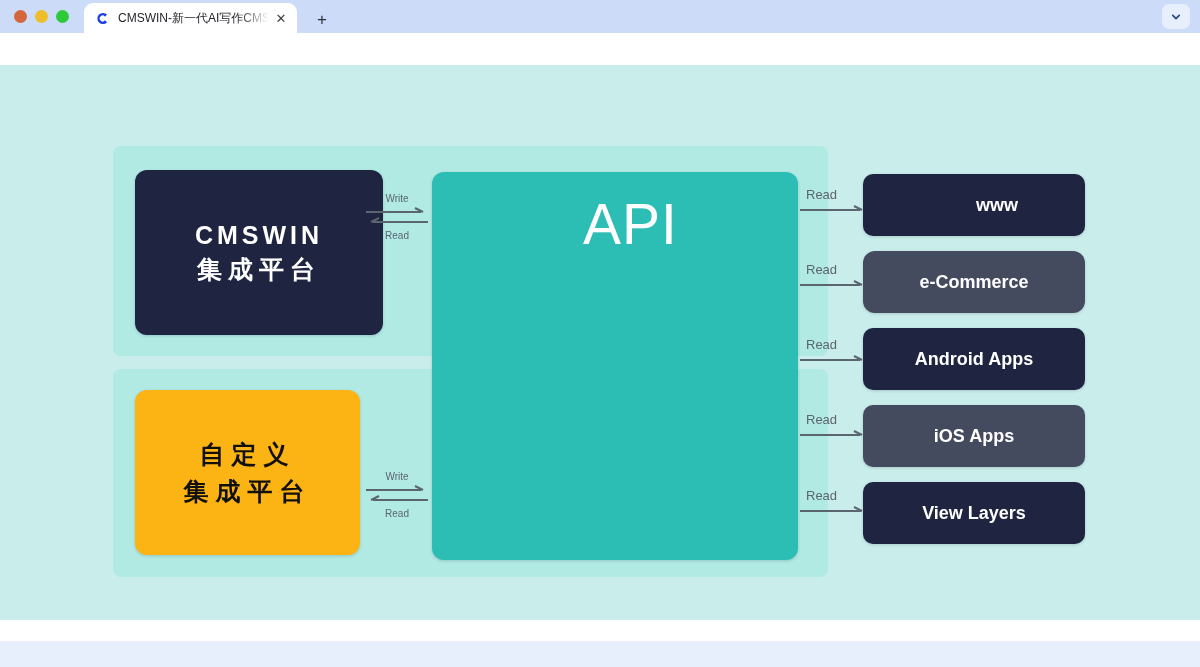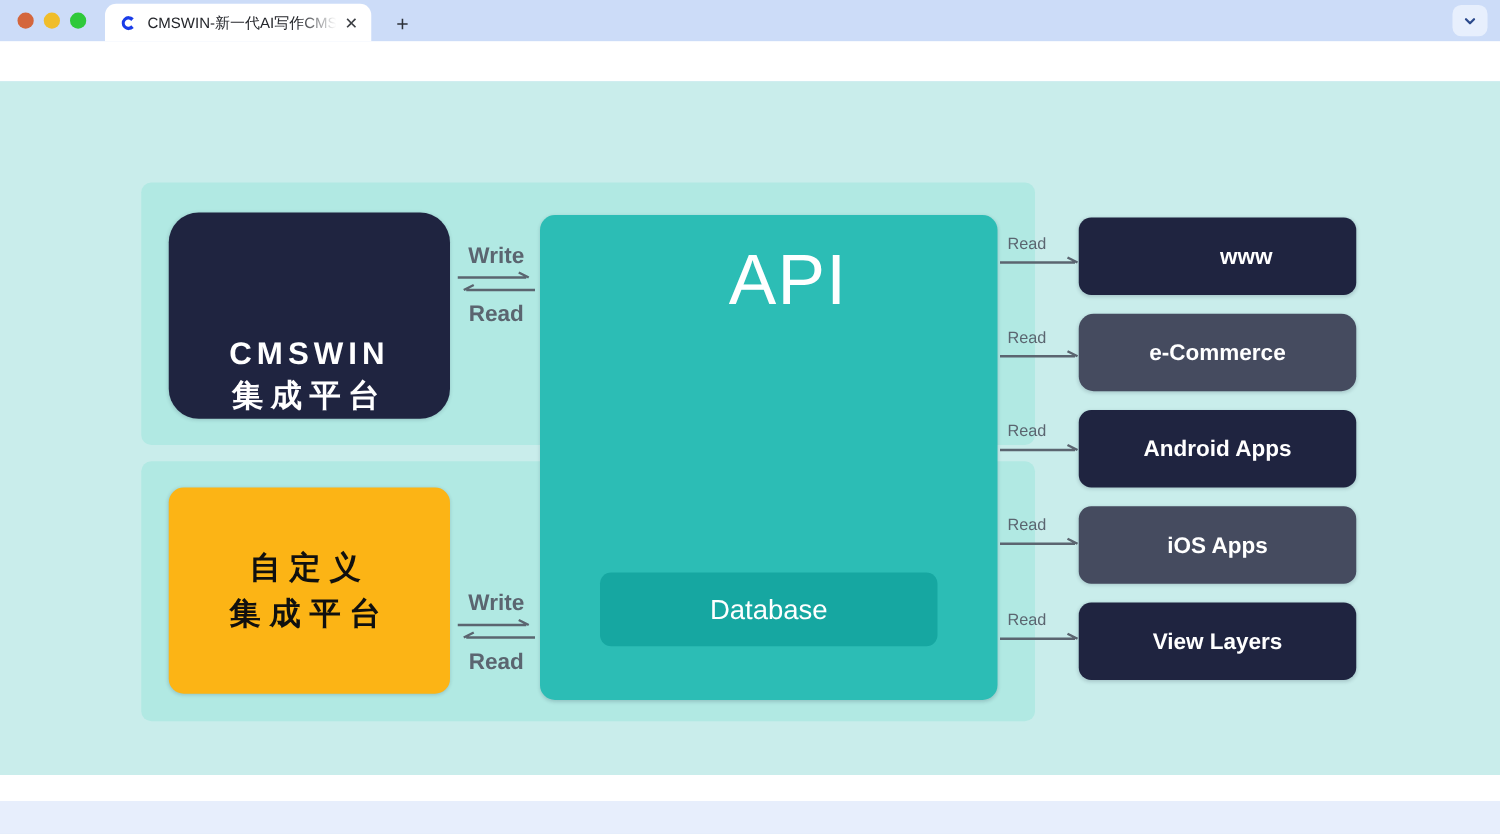--- a/index.html
+++ b/index.html
@@ -94,24 +94,23 @@
   .node{
     position:absolute;
     border-radius:10px;
     display:flex; flex-direction:column;
     align-items:center; justify-content:center;
     text-align:center;
     box-shadow:0 1px 3px rgba(20,40,60,0.18);
   }
 
   .node-cms{
-    left:135px; top:105px; width:225px; height:165px;
+    left:135px; top:105px; width:248px; height:165px;
     background:#1f2440; color:#ffffff;
-    border-radius:24px;
-    justify-content:flex-end;
+    border-radius:12px;
   }
   .node-cms .line1{
     font-size:25px; font-weight:bold; letter-spacing:4px; line-height:1.4;
   }
   .node-cms .line2{
     font-size:25px; font-weight:bold; letter-spacing:6px; line-height:1.35;
   }
 
   .node-custom{
     left:135px; top:325px; width:225px; height:165px;
@@ -148,21 +147,21 @@
   }
   .node-dark{ background:#1f2440; }
   .node-slate{ background:#454b5f; }
 
   
   .arrow-pair{
     position:absolute; width:62px;
     display:flex; flex-direction:column; align-items:center;
     color:#5b6570;
   }
-  .arrow-pair .lbl{ font-size:18px; line-height:1.25;font-weight:bold; }
+  .arrow-pair .lbl{ font-size:10px; line-height:1.25; }
   .arrow-svg{ display:block; }
 
   .arrow-single{
     position:absolute; width:66px;
     display:flex; flex-direction:column; align-items:flex-start;
     color:#5b6570;
   }
   .arrow-single .lbl{ font-size:13px; line-height:1.2; margin-left:6px; }
 </style>
 </head>
@@ -227,23 +226,20 @@
       <div class="lbl">Write</div>
       <svg class="arrow-svg" width="62" height="24" viewBox="0 0 62 24">
         <path d="M0 6 H55 M49 2 L57 6" fill="none" stroke="#5b6570" stroke-width="2"></path>
         <path d="M62 16 H7 M13 12 L5 16" fill="none" stroke="#5b6570" stroke-width="2"></path>
       </svg>
       <div class="lbl">Read</div>
     </div>
 
     <div class="node node-api">
       <div class="api-label">API</div>
-      <div class="node-db">
-        <span>Database</span>
-      </div>
     </div>
 
     <div class="arrow-single" style="left:800px; top:122px;">
       <div class="lbl">Read</div>
       <svg width="66" height="14" viewBox="0 0 66 14">
         <path d="M0 7 H60 M54 3 L62 7" fill="none" stroke="#5b6570" stroke-width="2"></path>
       </svg>
     </div>
     <div class="arrow-single" style="left:800px; top:197px;">
       <div class="lbl">Read</div>

